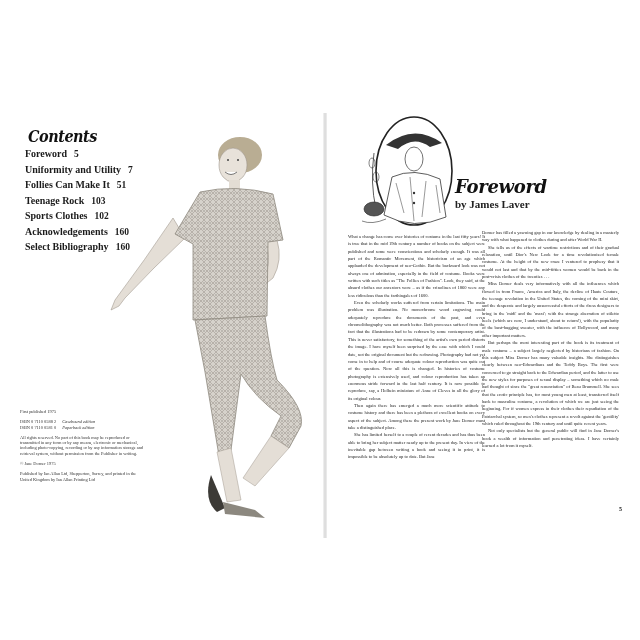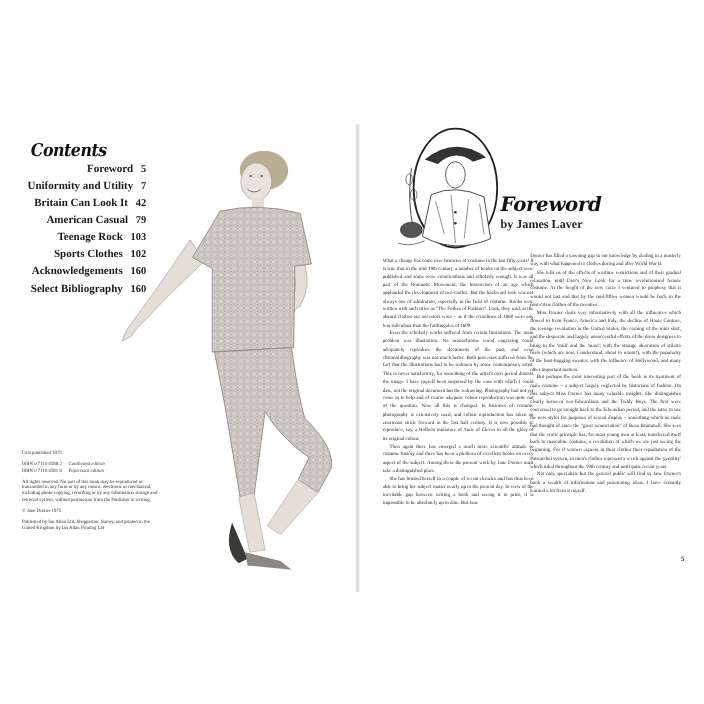--- a/index.html
+++ b/index.html
@@ -2,21 +2,21 @@
 <html><head>
 <meta charset="utf-8">
 <style>
   html, body { margin:0; padding:0; background:#ffffff; }
   body { width:640px; height:640px; position:relative; overflow:hidden; font-family:"Liberation Serif", serif; color:#1a1a1a; }
   .spread { position:absolute; left:0; top:0; width:640px; height:640px; background:#fff; }
   .gutter { position:absolute; left:323px; top:113px; width:4px; height:425px;
             background:linear-gradient(to right,#f4f4f4,#d8d8d8,#efefef); }
   
   .contents-title { position:absolute; left:28px; top:127px; font-family:"DejaVu Serif", serif; font-weight:bold; font-style:italic; font-size:16px; letter-spacing:-0.5px; color:#111; transform:scaleX(0.9); transform-origin:left; }
-  .toc { position:absolute; left:25px; top:146px; margin:0; padding:0; list-style:none;text-align:right; }
+  .toc { position:absolute; left:25px; top:146px; margin:0; padding:0; list-style:none; }
   .toc li { font-family:"Liberation Serif", serif; font-weight:bold; font-size:10px; color:#1b1b1b; height:15.5px; line-height:15.5px; white-space:nowrap; }
   .toc .pg { font-weight:bold; font-size:9.5px; margin-left:7px; }
   .imprint { position:absolute; left:20px; top:409px; width:130px; font-size:4.4px; line-height:5.3px; color:#333; }
   .imprint p { margin:0 0 5px 0; }
   .isbn-row { display:flex; gap:6px; }
   .isbn-row .ed { font-style:italic; }
   
   .photo { position:absolute; left:105px; top:130px; width:200px; height:390px; }
   
   .vignette { position:absolute; left:356px; top:113px; width:100px; height:120px; }
@@ -32,22 +32,21 @@
 </head>
 <body>
 
 <div class="spread">
 
   <div class="contents-title">Contents</div>
 
   <ul class="toc">
     <li><span>Foreword</span><span class="pg">5</span></li>
     <li><span>Uniformity and Utility</span><span class="pg">7</span></li>
-    <li><span>Britain Can Look It</span><span class="pg">42</span></li>
-    <li><span>American Casual</span><span class="pg">79</span></li>
+    <li><span>Follies Can Make It</span><span class="pg">51</span></li>
     <li><span>Teenage Rock</span><span class="pg">103</span></li>
     <li><span>Sports Clothes</span><span class="pg">102</span></li>
     <li><span>Acknowledgements</span><span class="pg">160</span></li>
     <li><span>Select Bibliography</span><span class="pg">160</span></li>
   </ul>
 
   <div class="imprint">
     <p>First published 1975</p>
     <p style="margin-bottom:5px;">
       <span class="isbn-row">

